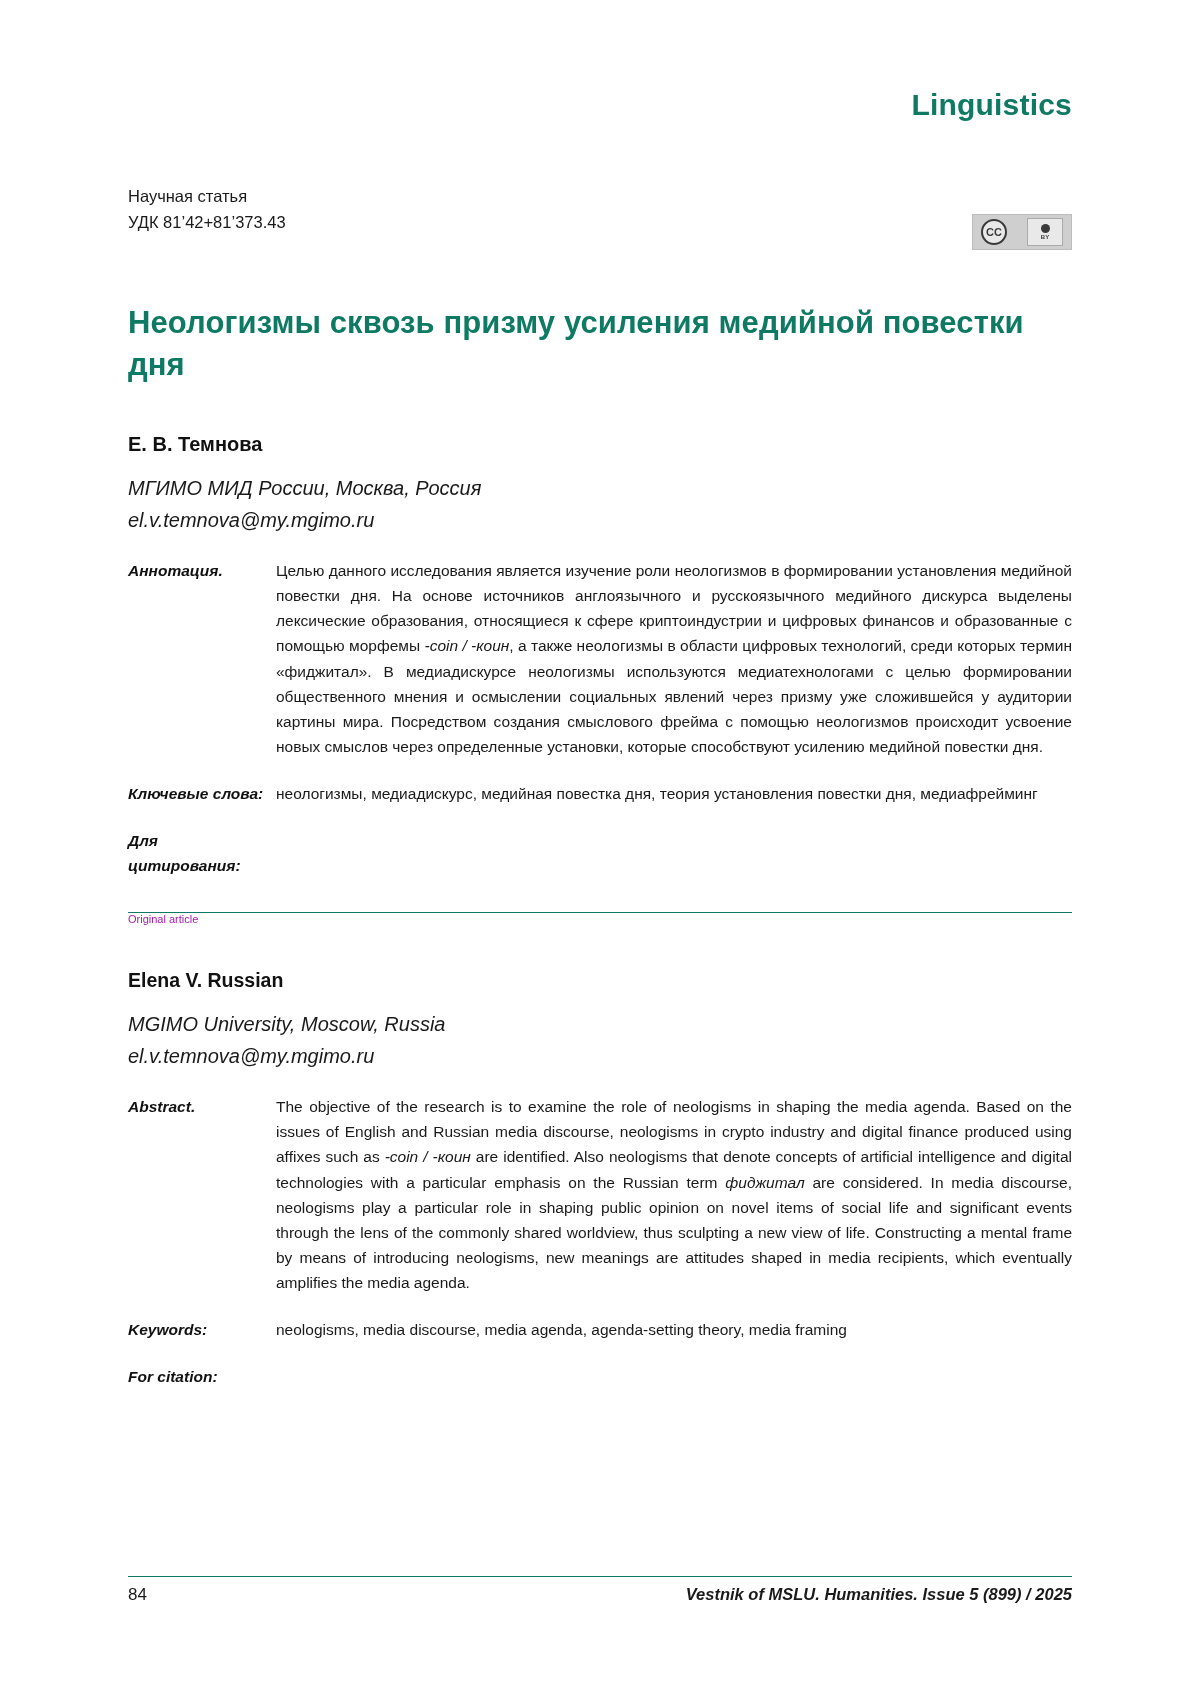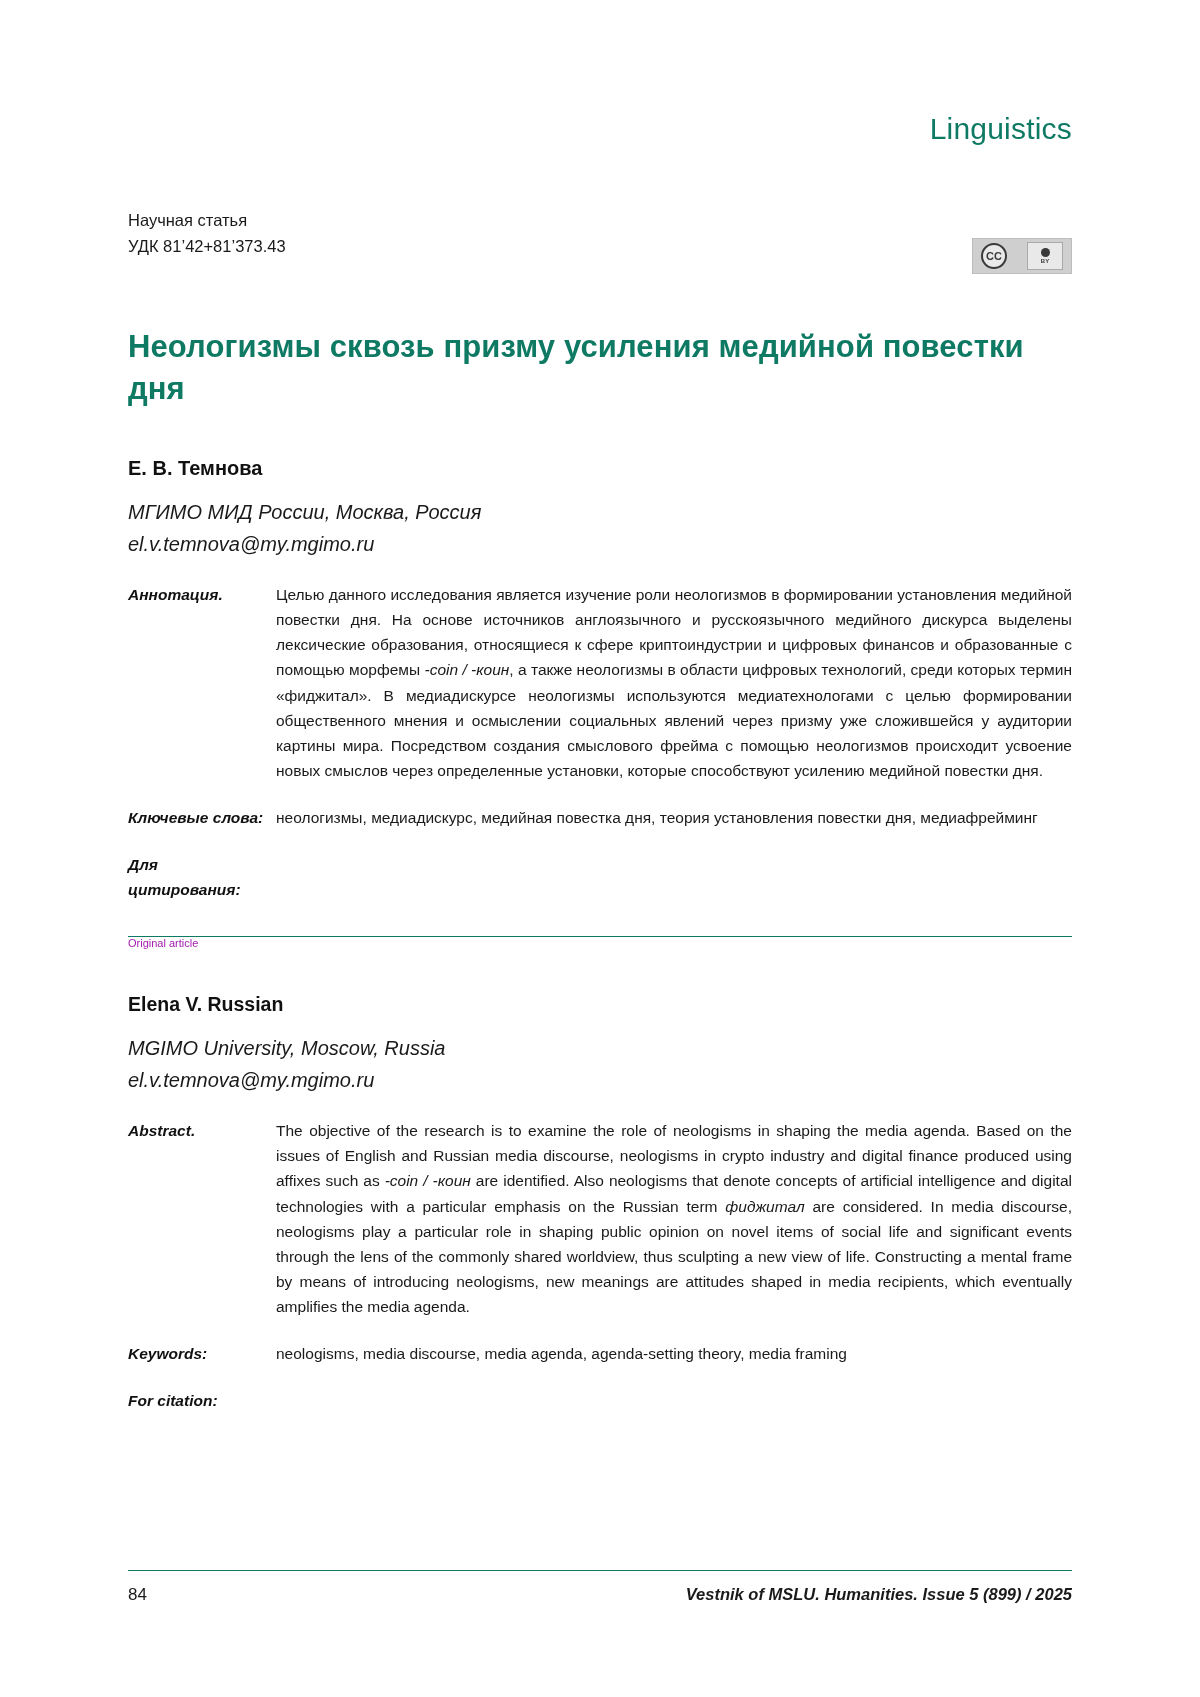--- a/index.html
+++ b/index.html
@@ -21,23 +21,23 @@
     height: 1697px;
     box-sizing: border-box;
     padding: 0 128px;
   }
 
   
   .running-head {
     text-align: right;
     color: #0f7a63;
     font-size: 30px;
-    font-weight: 400;
+    font-weight: 700;
     letter-spacing: 0.2px;
-    padding-top: 114px;
+    padding-top: 90px;
     line-height: 1;
   }
 
   
   .meta-block {
     margin-top: 64px;
     position: relative;
     min-height: 56px;
   }
   .meta-line {
@@ -168,21 +168,21 @@
     color: #111;
   }
 
   
   .footer {
     position: absolute;
     left: 128px;
     right: 128px;
     bottom: 92px;
     border-top: 1px solid #0f7a63;
-    padding-top: 14px;
+    padding-top: 8px;
     display: flex;
     justify-content: space-between;
     align-items: baseline;
   }
   .footer .pagenum {
     font-size: 17px;
     color: #1a1a1a;
   }
   .footer .journal {
     font-size: 16.5px;

